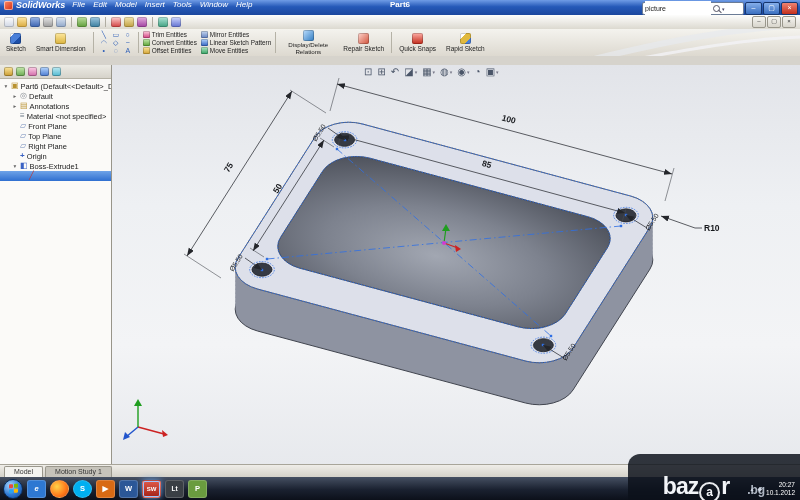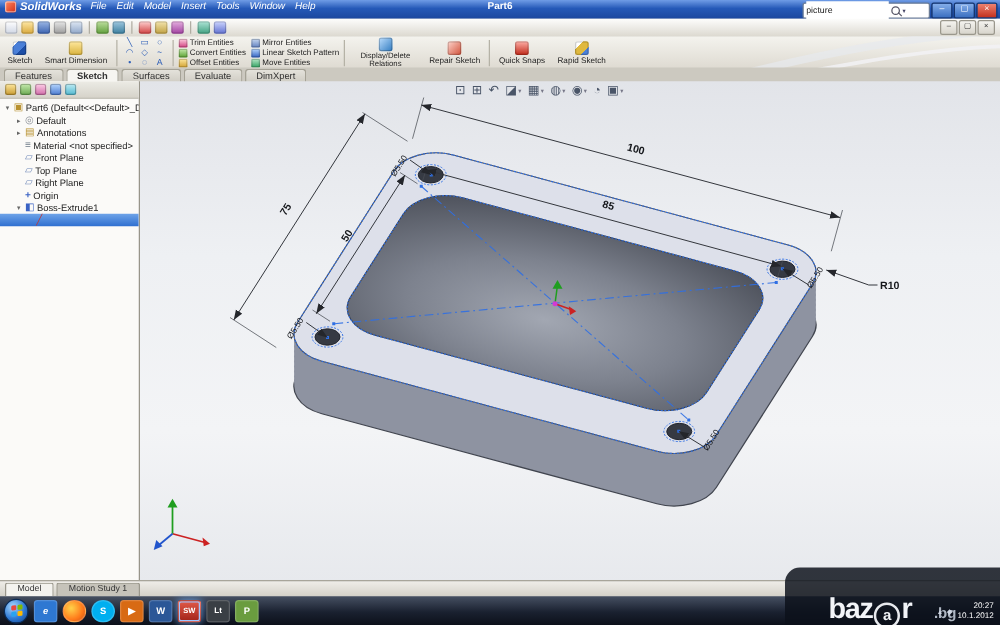--- a/index.html
+++ b/index.html
@@ -288,27 +288,20 @@
     <div class="bigbtn">
       <span class="bicon bi-snap"></span>
       <span>Quick Snaps</span>
     </div>
     <div class="bigbtn">
       <span class="bicon bi-rapid"></span>
       <span>Rapid Sketch</span>
     </div>
   </div>
 
-  <div class="cmdtabs">
-    <span class="ctab">Features</span>
-    <span class="ctab active">Sketch</span>
-    <span class="ctab">Surfaces</span>
-    <span class="ctab">Evaluate</span>
-    <span class="ctab">DimXpert</span>
-  </div>
 
   <div class="panel">
     <div class="panel-header">
       <span class="phi ph-feat"></span>
       <span class="phi ph-prop"></span>
       <span class="phi ph-conf"></span>
       <span class="phi ph-dimx"></span>
       <span class="phi ph-disp"></span>
     </div>
     <div class="tree">

